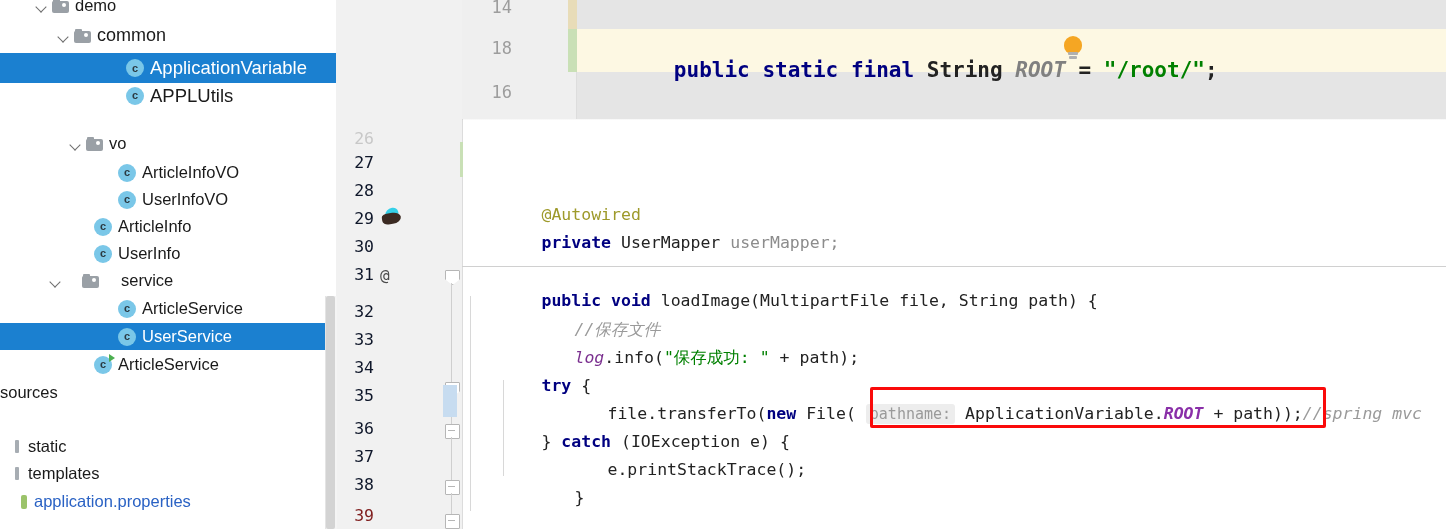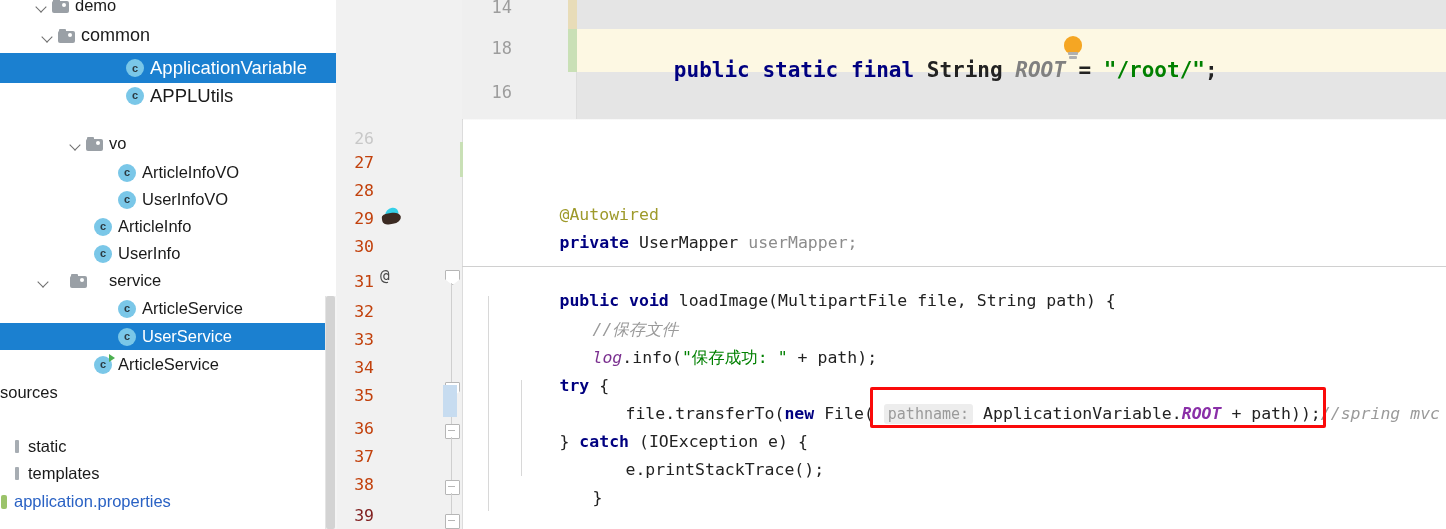--- a/index.html
+++ b/index.html
@@ -103,21 +103,21 @@
     z-index:2;
   }
   .gutter{
     position:absolute;left:0;top:0;width:126px;height:529px;
     background:#f1f1f1;
     border-right:1px solid #dcdcdc;
   }
   .gnum{
     position:absolute;right:88px;
     font-family:"DejaVu Sans Mono",monospace;
-    font-size:16.5px;color:#c2410c;
+    font-size:16.5px;color:#0f172a;
     text-align:right;width:40px;
   }
   
   .bean{
     position:absolute;left:44px;width:24px;height:20px;
   }
   .bean .leaf{
     position:absolute;left:5px;top:0px;width:13px;height:7px;
     background:#35d0e8;border-radius:60% 40% 0 0 / 80% 70% 0 0;
     transform:rotate(-12deg);
@@ -145,21 +145,21 @@
   .fold .dash{
     position:absolute;left:2px;top:4.5px;width:7px;height:1.4px;background:#b6b6b6;
   }
   .foldline{
     position:absolute;left:115px;width:1.2px;background:#cfcfcf;
   }
   
   .chbar{position:absolute;left:124px;width:3px;}
 
   .code{
-    position:absolute;left:144px;top:0;right:0;height:529px;
+    position:absolute;left:126px;top:0;right:0;height:529px;
     font-family:"DejaVu Sans Mono",monospace;
     font-size:16.5px;
     color:#222222;
     white-space:pre;
   }
   .cl{position:absolute;left:0;white-space:pre;line-height:1;}
   .kw{color:#000080;font-weight:bold;}
   .anno{color:#9e9a2b;}
   .fld{color:#8c8c8c;}
   .str{color:#008000;}
@@ -233,21 +233,21 @@
   <div class="tree">
 
     <div class="row" style="top:-8px;padding-left:34px;">
       <span class="arrow open"></span>
       <span class="ic ic-folder">
           <i></i>
         </span>
       <span class="lbl">demo</span>
     </div>
 
-    <div class="row" style="top:22px;padding-left:40px;font-size:18px;">
+    <div class="row" style="top:22px;padding-left:56px;font-size:18px;">
       <span class="arrow open"></span>
       <span class="ic ic-folder">
           <i></i>
         </span>
       <span class="lbl">common</span>
     </div>
 
     <div class="row sel" style="top:53px;height:30px;padding-left:126px;width:456px;font-size:18.5px;">
       <span class="ic ic-class">c</span>
       <span class="lbl">ApplicationVariable</span>
@@ -281,21 +281,21 @@
     <div class="row" style="top:213px;padding-left:94px;">
       <span class="ic ic-class">c</span>
       <span class="lbl">ArticleInfo</span>
     </div>
 
     <div class="row" style="top:240px;padding-left:94px;">
       <span class="ic ic-class">c</span>
       <span class="lbl">UserInfo</span>
     </div>
 
-    <div class="row" style="top:267px;padding-left:36px;gap:16px;">
+    <div class="row" style="top:267px;padding-left:48px;gap:16px;">
       <span class="arrow open"></span>
       <span class="ic ic-folder">
           <i></i>
         </span>
       <span class="lbl">service</span>
     </div>
 
     <div class="row" style="top:295px;padding-left:118px;">
       <span class="ic ic-class">c</span>
       <span class="lbl">ArticleService</span>
@@ -319,38 +319,38 @@
     <div class="row" style="top:433px;padding-left:14px;">
       <span class="ic-bar"></span>
       <span class="lbl">static</span>
     </div>
 
     <div class="row" style="top:460px;padding-left:14px;">
       <span class="ic-bar"></span>
       <span class="lbl">templates</span>
     </div>
 
-    <div class="row" style="top:488px;padding-left:0;color:#2a62c4;">
+    <div class="row" style="top:488px;padding-left:20px;color:#2a62c4;">
       <span class="ic-prop"></span>
       <span class="lbl">application.properties</span>
     </div>
   </div>
 
   <div class="tree-scroll-track"></div>
   <div class="tree-scroll-thumb"></div>
 
   <div class="editor">
 
     <div class="gutter">
       <div class="gnum" style="top:129px;color:#c8c8c8;">26</div>
       <div class="gnum" style="top:153px;">27</div>
       <div class="gnum" style="top:181px;">28</div>
       <div class="gnum" style="top:209px;">29</div>
       <div class="gnum" style="top:237px;">30</div>
-      <div class="gnum" style="top:265px;margin-top:7px;">31</div>
+      <div class="gnum" style="top:265px;">31</div>
       <div class="gnum" style="top:302px;">32</div>
       <div class="gnum" style="top:330px;">33</div>
       <div class="gnum" style="top:358px;">34</div>
       <div class="gnum" style="top:386px;">35</div>
       <div class="gnum" style="top:419px;">36</div>
       <div class="gnum" style="top:447px;">37</div>
       <div class="gnum" style="top:475px;">38</div>
       <div class="gnum" style="top:506px;color:#7f1d1d;">39</div>
 
       <div class="bean" style="top:208px;">

